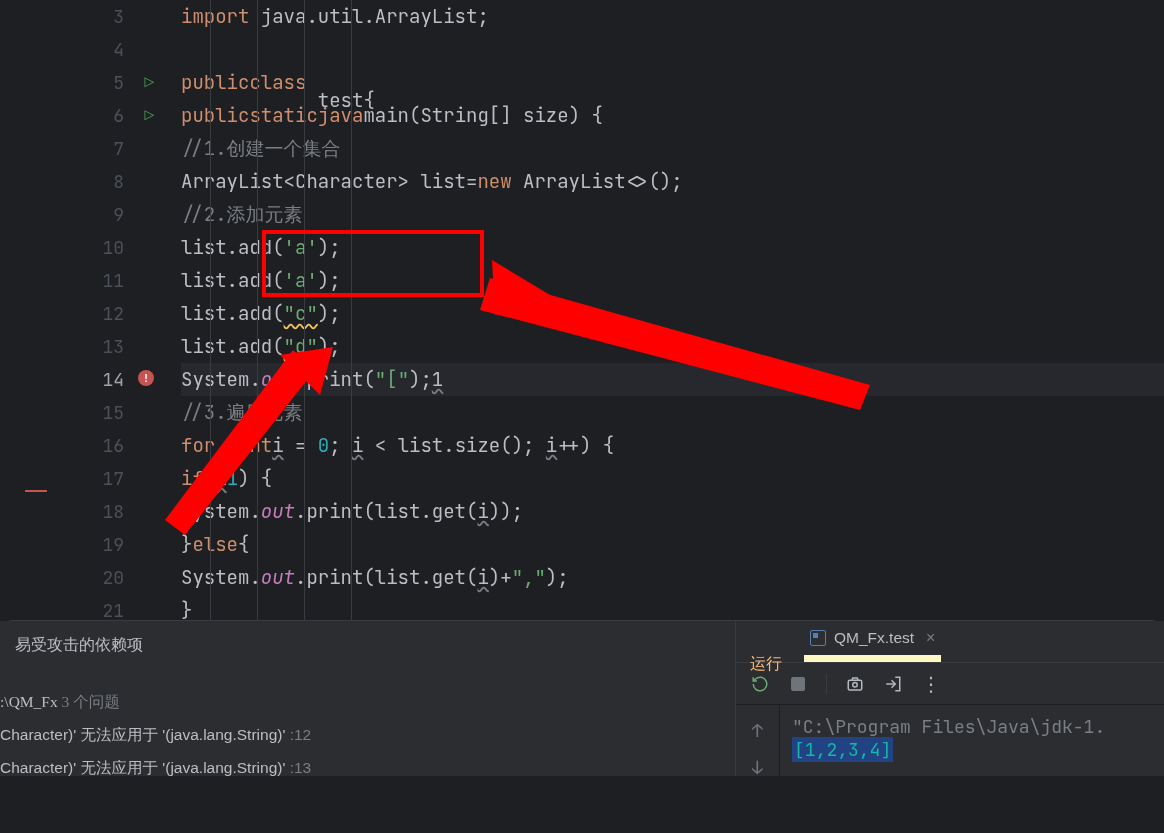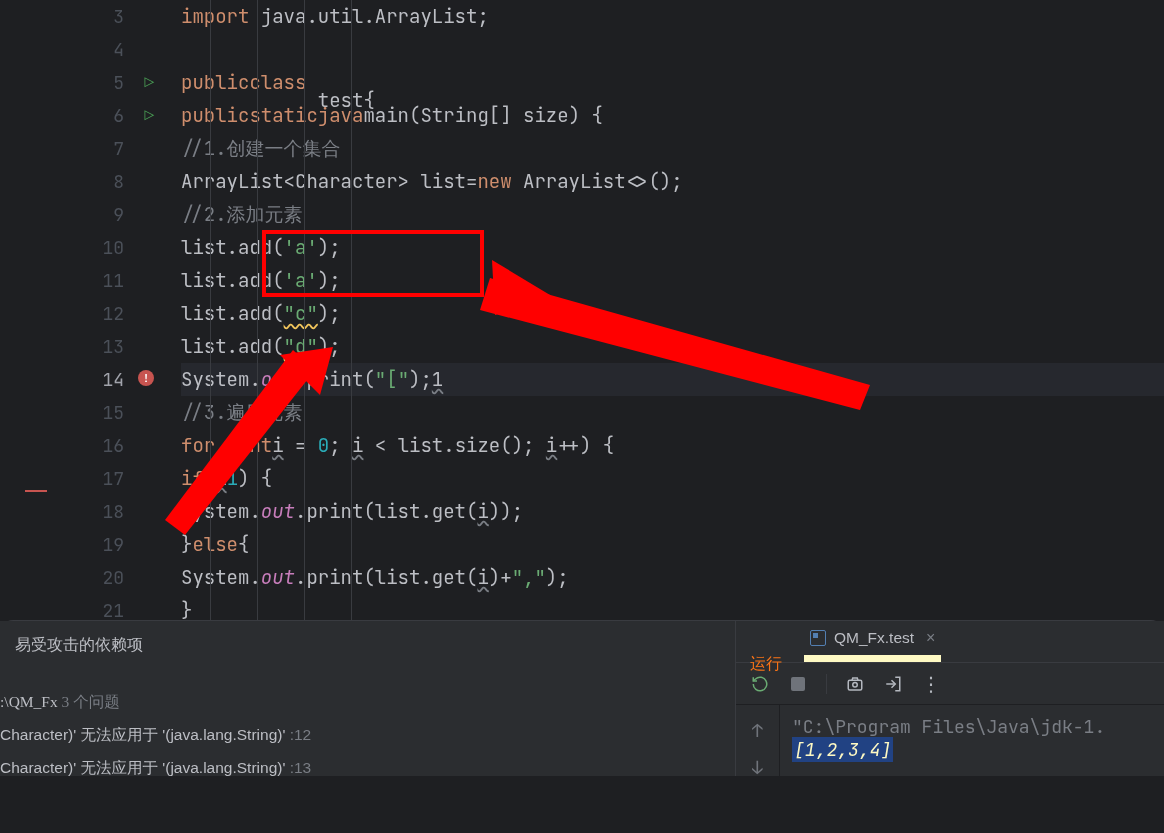--- a/index.html
+++ b/index.html
@@ -114,21 +114,21 @@
   border-left: 1px solid #393b40;
 }
 .run-tabs {
   display: flex;
   align-items: center;
   height: 42px;
   padding-left: 14px;
   gap: 22px;
   border-bottom: 1px solid #393b40;
 }
-.run-tab-label { font-size: 16px; color: #f97316; font-family: -apple-system, 'Segoe UI', sans-serif; margin-top: 45px; }
+.run-tab-label { font-size: 16px; color: #fdba74; font-family: -apple-system, 'Segoe UI', sans-serif; margin-top: 45px; }
 .run-tab {
   display: flex; align-items: center; gap: 8px;
   padding: 8px 6px;
   border-bottom: 7px solid #fef9c3;
   font-size: 15.5px;
   font-family: -apple-system, 'Segoe UI', sans-serif;
   text-align: center;
 }
 .file-icon { width: 16px; height: 16px; border: 1.5px solid #537fb2; border-radius: 2px; position: relative; }
 .file-icon::after { content:''; position:absolute; top:2px; left:2px; width:5px; height:5px; background:#537fb2; }
@@ -141,21 +141,21 @@
 .tb-stop { width: 14px; height: 14px; background: #6f737a; border-radius: 2px; }
 .run-body { display: flex; height: calc(100% - 84px); }
 .run-side { width: 44px; display: flex; flex-direction: column; align-items: center; gap: 14px; padding-top: 14px; border-right: 1px solid #1e1f22; }
 .arrow-up, .arrow-down { color: #6f737a; font-size: 18px; }
 .console {
   flex: 1; padding: 10px 12px;
   font-family: 'JetBrains Mono', 'Consolas', monospace;
   font-size: 18px;
 }
 .console-path { color: #7a7e85; }
-.console-output { background: #214283; color: #fef9c3; padding: 1px 2px; font-style: italic; }
+.console-output { background: #214283; color: #14b8a6; padding: 1px 2px; }
 .left-marker { position:absolute; left:25px; width:22px; height:2px; background:#c75450; top:490px; }
 </style>
 </head>
 <body>
 
 <div class="editor-area">
   <div class="sidebar-thin"></div>
   <div class="gutter">
     <div class="gutter-line">
         <span>3</span>

